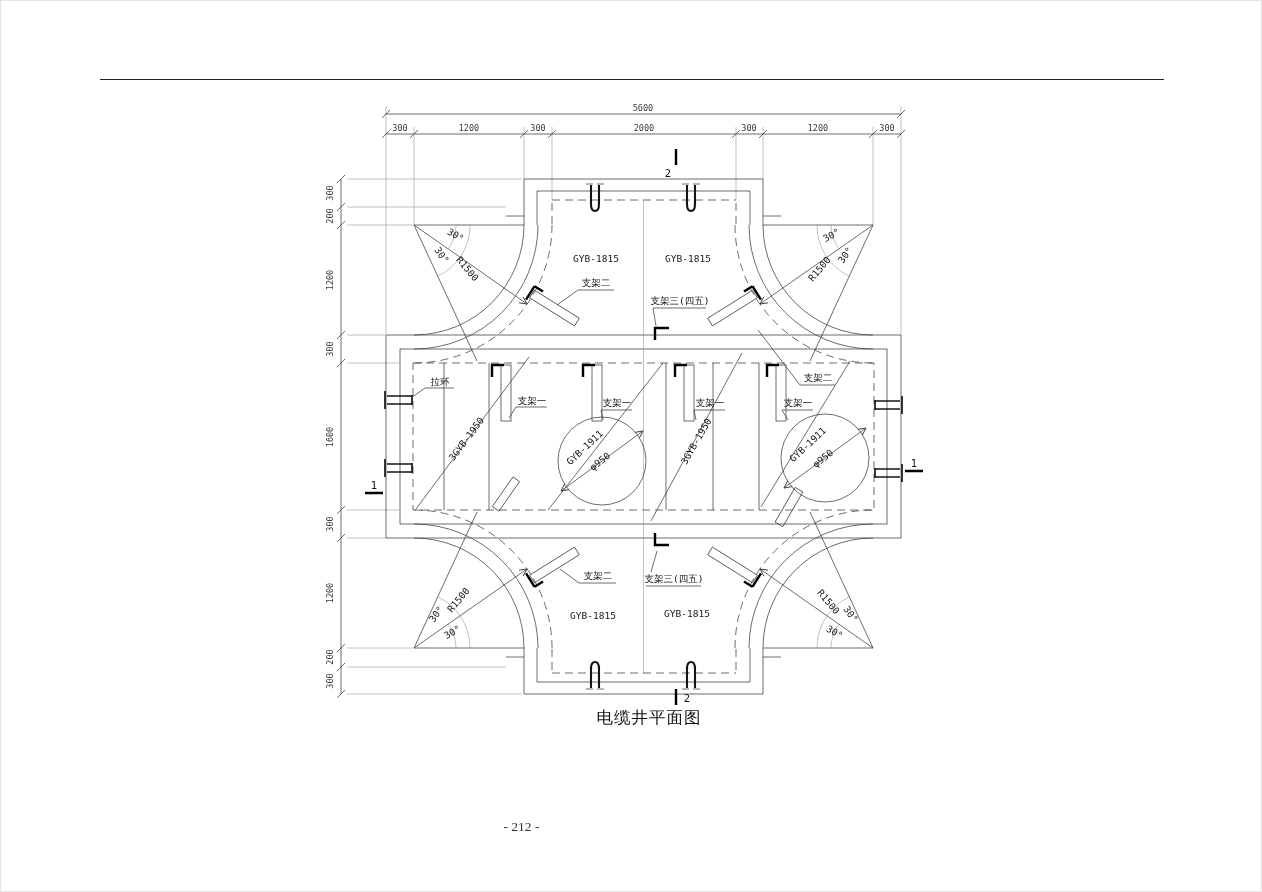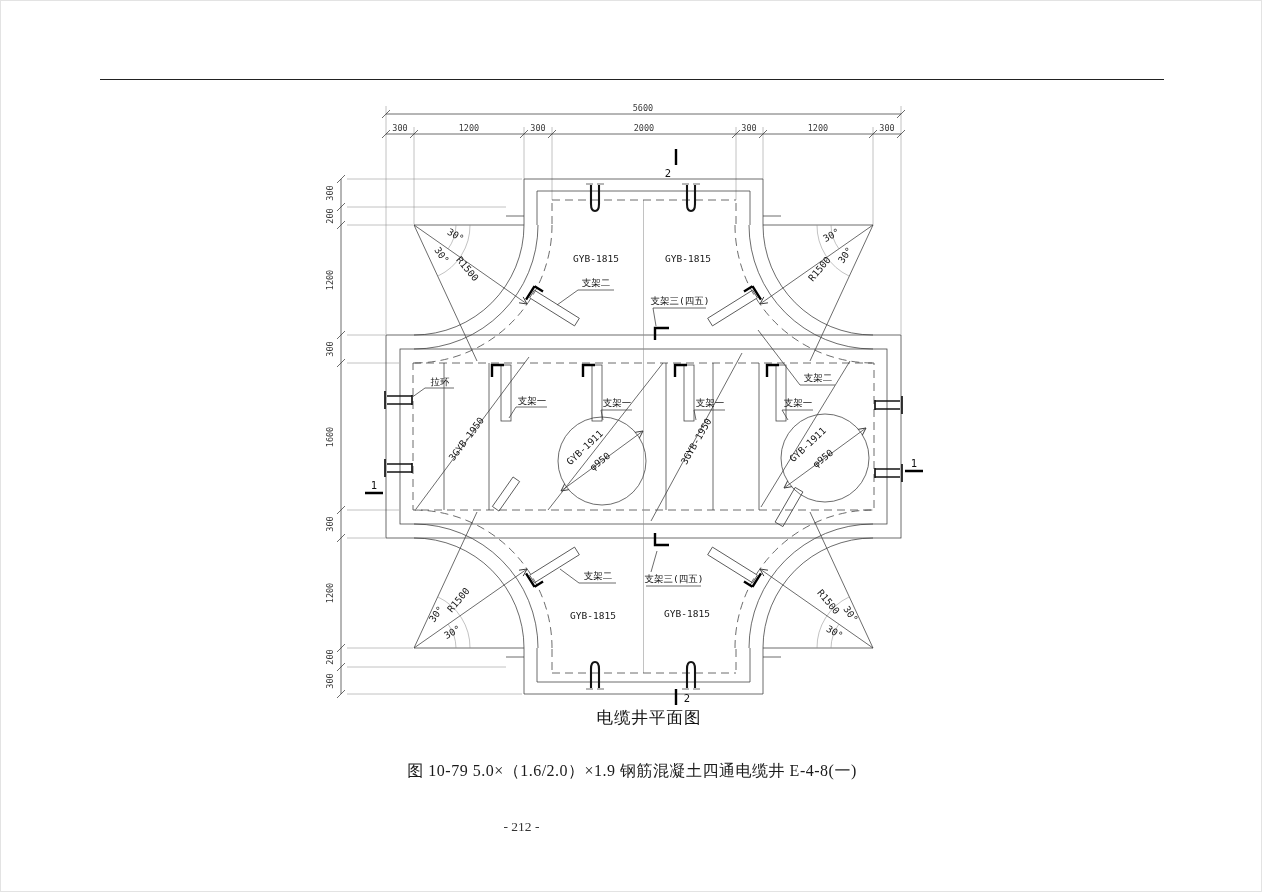--- a/index.html
+++ b/index.html
@@ -203,15 +203,14 @@
       <text class="c" transform="translate(832,237) rotate(-30)">30°</text>
       <text class="c" transform="translate(438,615) rotate(-55)">30°</text>
       <text class="c" transform="translate(453,634) rotate(-30)">30°</text>
       <text class="c" transform="translate(847,615) rotate(55)">30°</text>
       <text class="c" transform="translate(832,634) rotate(30)">30°</text>
     </g>
 
     <text class="cap" x="648" y="722">电缆井平面图</text>
   </svg>
 
-  <div class="figure-caption">图 10-79 5.0×（1.6/2.0）×1.9 钢筋混凝土四通电缆井 E-4-8(一)</div>
   <div class="page-number">- 212 -</div>
 </div>
 
 </body></html>

